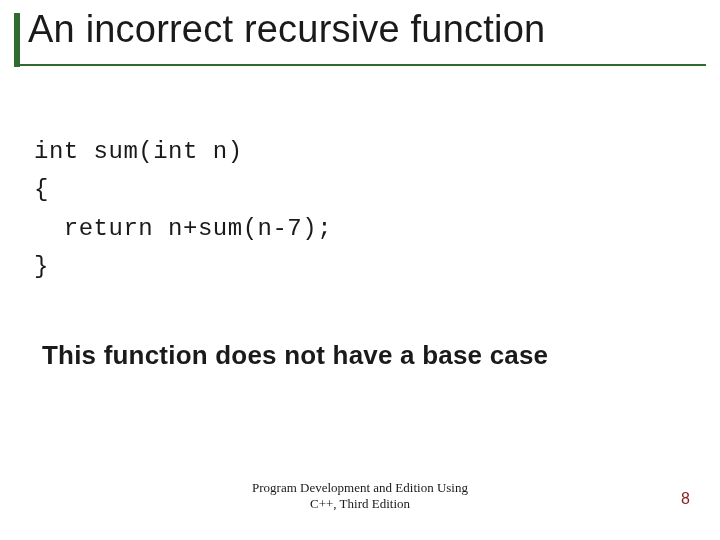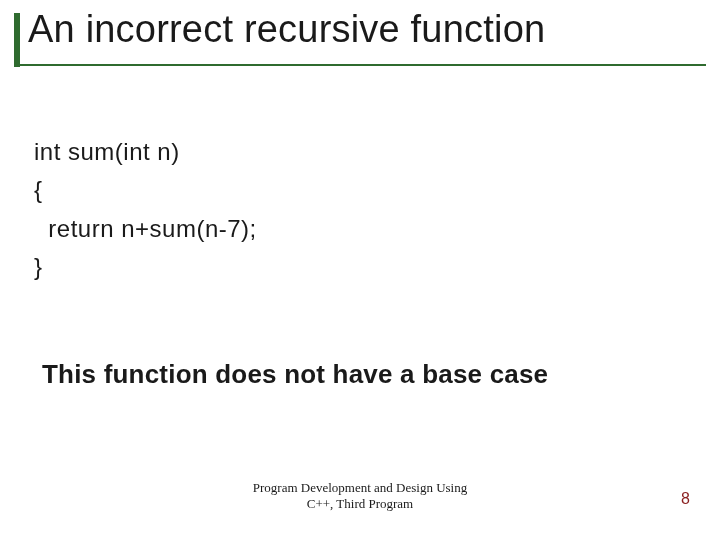--- a/index.html
+++ b/index.html
@@ -39,36 +39,35 @@
     top: 64px;
     left: 14px;
     right: 14px;
     height: 2px;
     background: #2f6b2f;
   }
   .code-block {
     position: absolute;
     top: 133px;
     left: 34px;
-    font-family: Liberation Sans, sans-serif;
+    font-family: Liberation Mono, monospace;
     font-size: 24px;
     color: #1a1a1a;
     line-height: 1.6;
     letter-spacing: 0.5px;
   }
   .code-line { white-space: pre; }
   .caption {
     position: absolute;
     top: 340px;
     left: 42px;
     font-size: 26px;
     color: #1a1a1a;
     font-weight: bold;
     letter-spacing: 0.2px;
-    margin-top: 19px;
   }
   .footer {
     position: absolute;
     bottom: 28px;
     left: 0;
     right: 0;
     text-align: center;
     font-family: "Times New Roman", Times, serif;
     font-size: 13px;
     color: #1a1a1a;
@@ -94,18 +93,18 @@
   <div class="code-block">
     <div class="code-line">int sum(int n)</div>
     <div class="code-line">{</div>
     <div class="code-line">  return n+sum(n-7);</div>
     <div class="code-line">}</div>
   </div>
 
   <div class="caption">This function does not have a base case</div>
 
   <div class="footer">
-    <div>Program Development and Design Using</div>
-    <div>C++, Third Program</div>
+    <div>Program Development and Edition Using</div>
+    <div>C++, Third Edition</div>
   </div>
 
   <div class="page-number">8</div>
 </div>
 
 </body></html>

